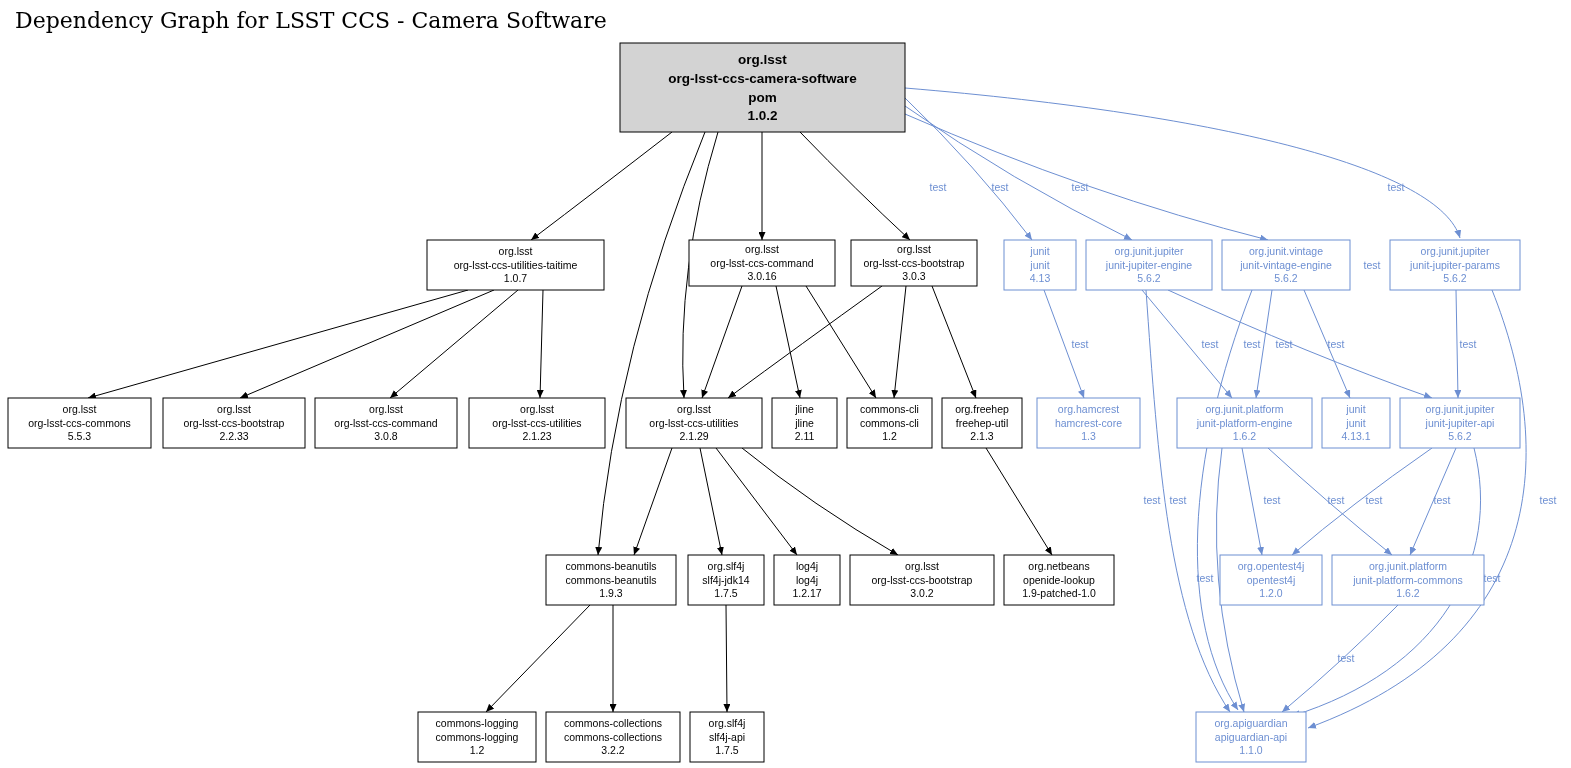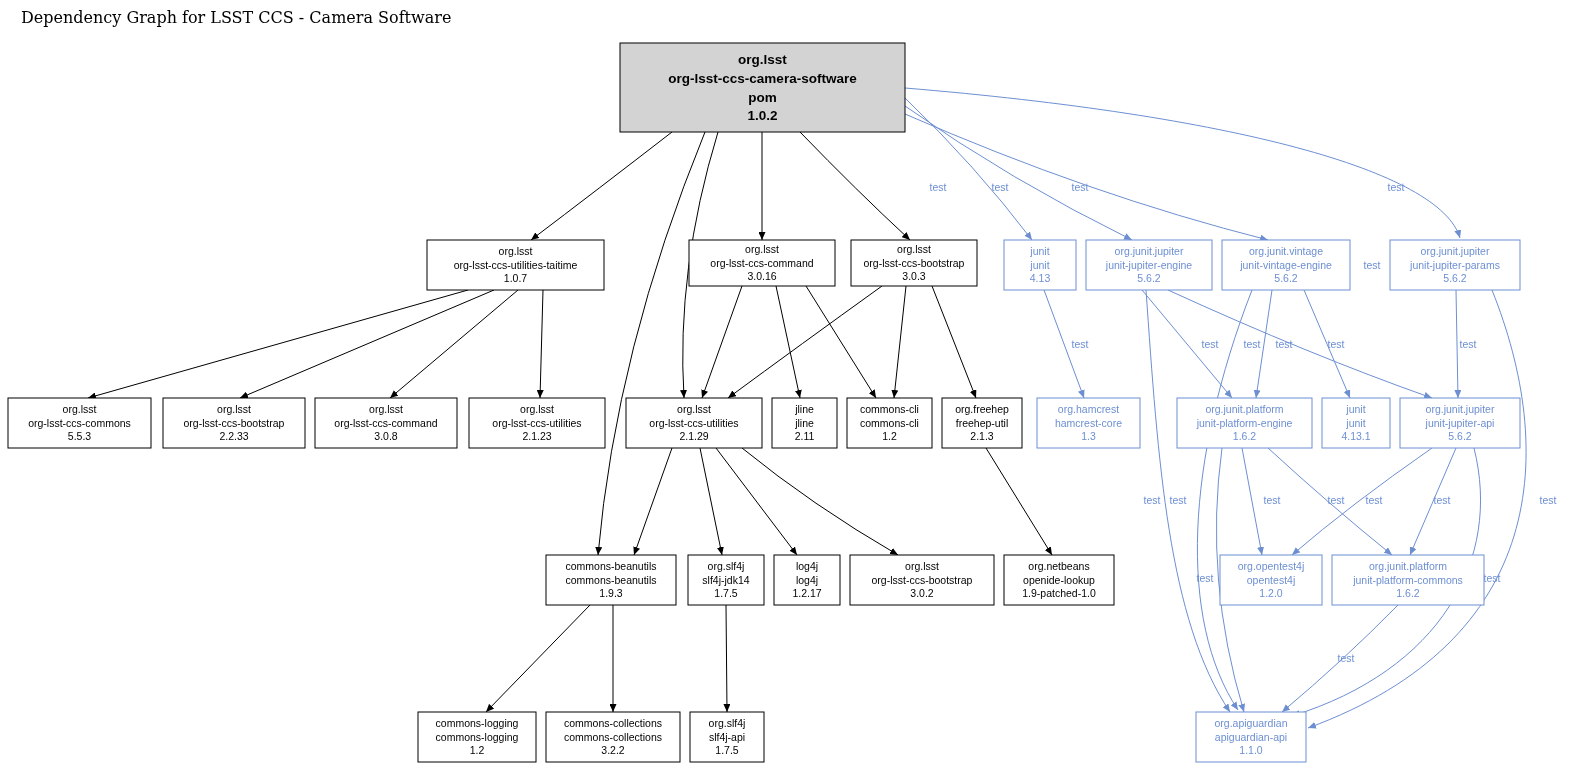--- a/index.html
+++ b/index.html
@@ -1,17 +1,17 @@
 <!DOCTYPE html>
 <html><head>
 <meta charset="utf-8">
 <style>
   html,body{margin:0;padding:0;background:#ffffff;}
   #stage{position:relative;width:1571px;height:768px;background:#ffffff;overflow:hidden;}
-  #graph-title{position:absolute;left:21px;top:8px;font-family:"DejaVu Serif",serif;font-size:16px;color:#000;white-space:nowrap;}
+  #graph-title{position:absolute;left:15px;top:8px;font-family:"DejaVu Serif",serif;font-size:22px;color:#000;white-space:nowrap;}
   svg{position:absolute;left:0;top:0;font-family:"Liberation Sans",sans-serif;}
   svg text{pointer-events:none;}
 </style>
 </head>
 <body>
 
 <div id="stage">
   <div id="graph-title">Dependency Graph for LSST CCS - Camera Software</div>
   <svg id="graph-svg" width="1571" height="768" viewBox="0 0 1571 768">
       <defs>

